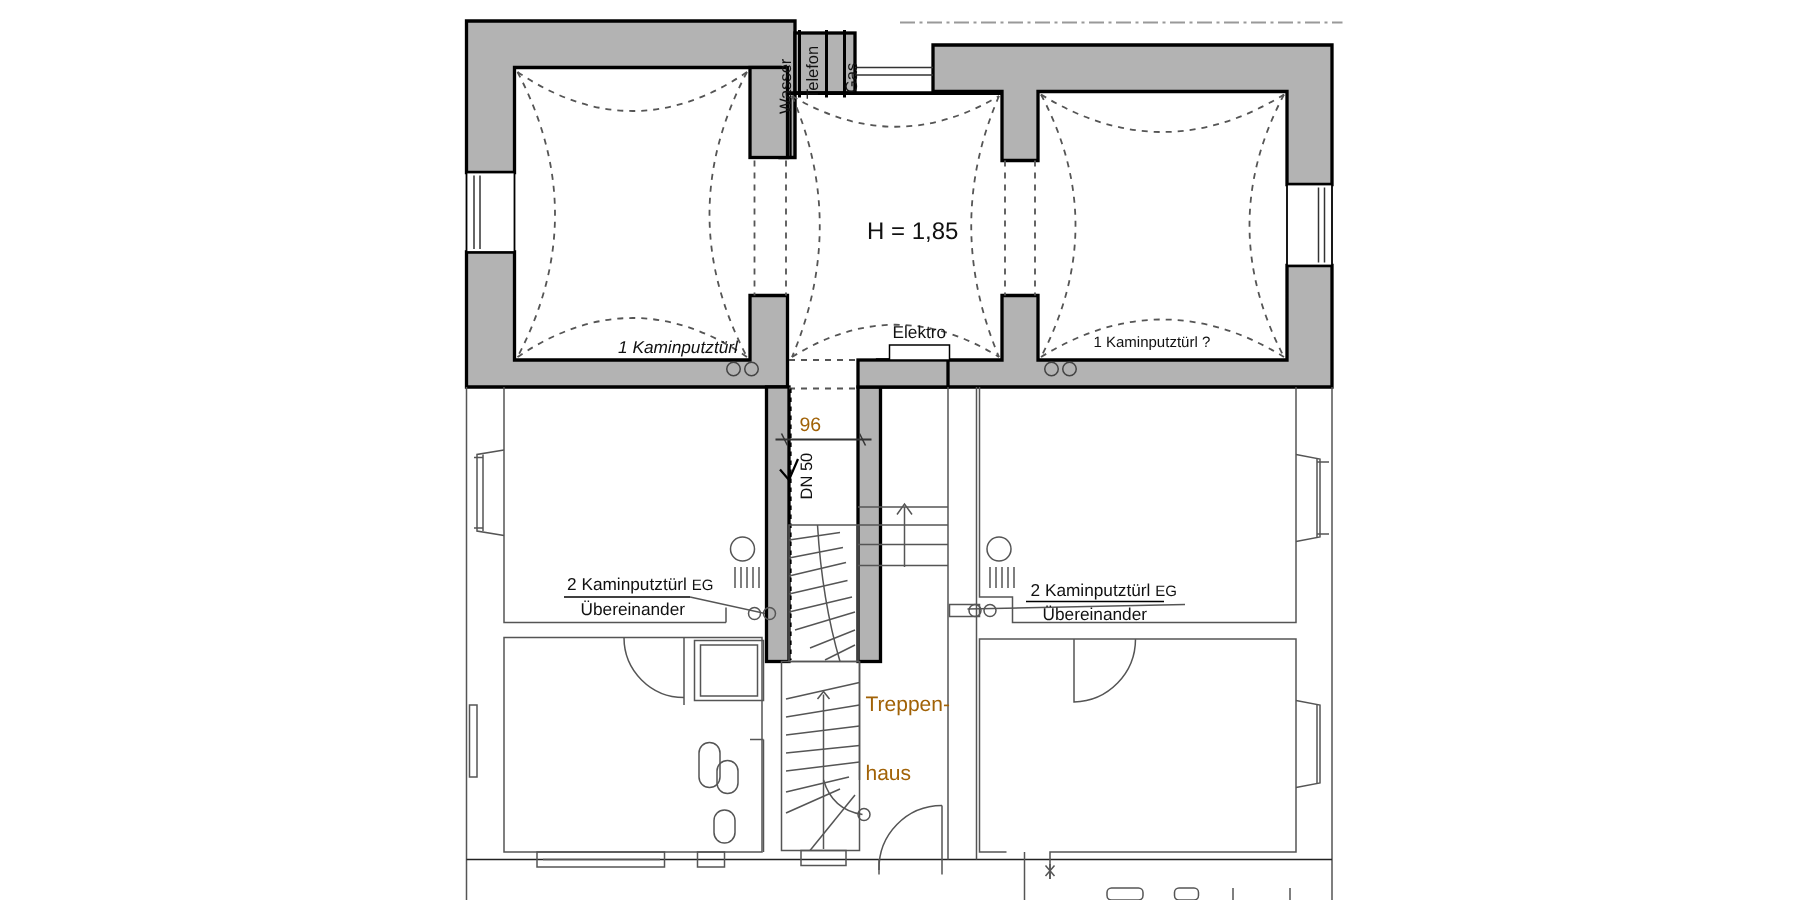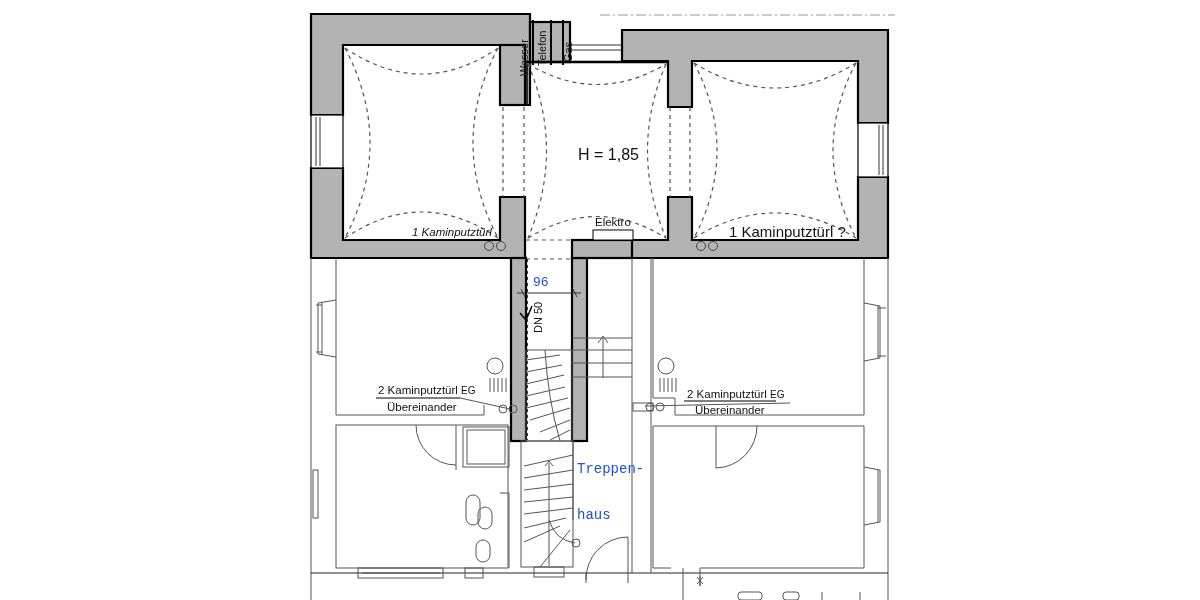--- a/index.html
+++ b/index.html
@@ -4,21 +4,21 @@
   <style>
     html, body { margin: 0; padding: 0; background: #ffffff; }
     body { width: 1200px; height: 600px; overflow: hidden; position: relative; font-family: "Liberation Sans", sans-serif; }
     svg { position: absolute; left: 0; top: 0; }
     .wall { fill: #b3b3b3; stroke: #000; stroke-width: 2.2; }
     .thin { fill: none; stroke: #555; stroke-width: 1; }
     .thin2 { fill: none; stroke: #333; stroke-width: 1; }
     .dash { fill: none; stroke: #555; stroke-width: 1.2; stroke-dasharray: 4 4; }
     .heavy { fill: none; stroke: #000; stroke-width: 2.5; }
     .ovl { position: absolute; white-space: nowrap; color: #111; font-family: "Liberation Sans", sans-serif; line-height: 1; }
-    .ovl-mono { font-family: Liberation Mono, monospace; color: #1d4ed8; }
+    .ovl-mono { font-family: Liberation Sans, sans-serif; color: #a16207; }
     .rot { transform-origin: left top; }
   </style>
 </head>
 <body>
 
 <svg width="1200" height="600" viewBox="0 0 1200 600" xmlns="http://www.w3.org/2000/svg">
 
   <line x1="600" y1="15" x2="895" y2="15" stroke="#999" stroke-width="1.2" stroke-dasharray="10 3 2 3"></line>
 
   <path class="wall" d="M311,14 L530,14 L530,105 L520,105 L520,45 L343,45 L343,115 L311,115 Z"></path>
@@ -234,21 +234,21 @@
 </svg>
 
 <div class="ovl rot" style="left:519px; top:76px; font-size:11px; transform: rotate(-90deg);">Wasser</div>
 <div class="ovl rot" style="left:537px; top:66px; font-size:11px; transform: rotate(-90deg);">Telefon</div>
 <div class="ovl rot" style="left:563px; top:62px; font-size:11px; transform: rotate(-90deg);">Gas</div>
 
 <div class="ovl" style="left:578px; top:147px; font-size:16px;">H = 1,85</div>
 <div class="ovl" style="left:595px; top:217px; font-size:11.5px;">Elektro</div>
 
 <div class="ovl" style="left:412px; top:227px; font-size:11.5px;font-style:italic;">1 Kaminputztürl</div>
-<div class="ovl" style="left:729px; top:224px; font-size:15px;">1 Kaminputztürl ?</div>
+<div class="ovl" style="left:729px; top:224px; font-size:10px;">1 Kaminputztürl ?</div>
 
 <div class="ovl ovl-mono" style="left:533px; top:276px; font-size:13px;">96</div>
 <div class="ovl rot" style="left:533px; top:333px; font-size:11px; transform: rotate(-90deg);">DN 50</div>
 
 <div class="ovl" style="left:378px; top:385px; font-size:11.5px;">
   <span>2 Kaminputztürl</span>
   <span style="font-size:10px;">EG</span>
 </div>
 <div class="ovl" style="left:387px; top:402px; font-size:11.5px;">Übereinander</div>
 

